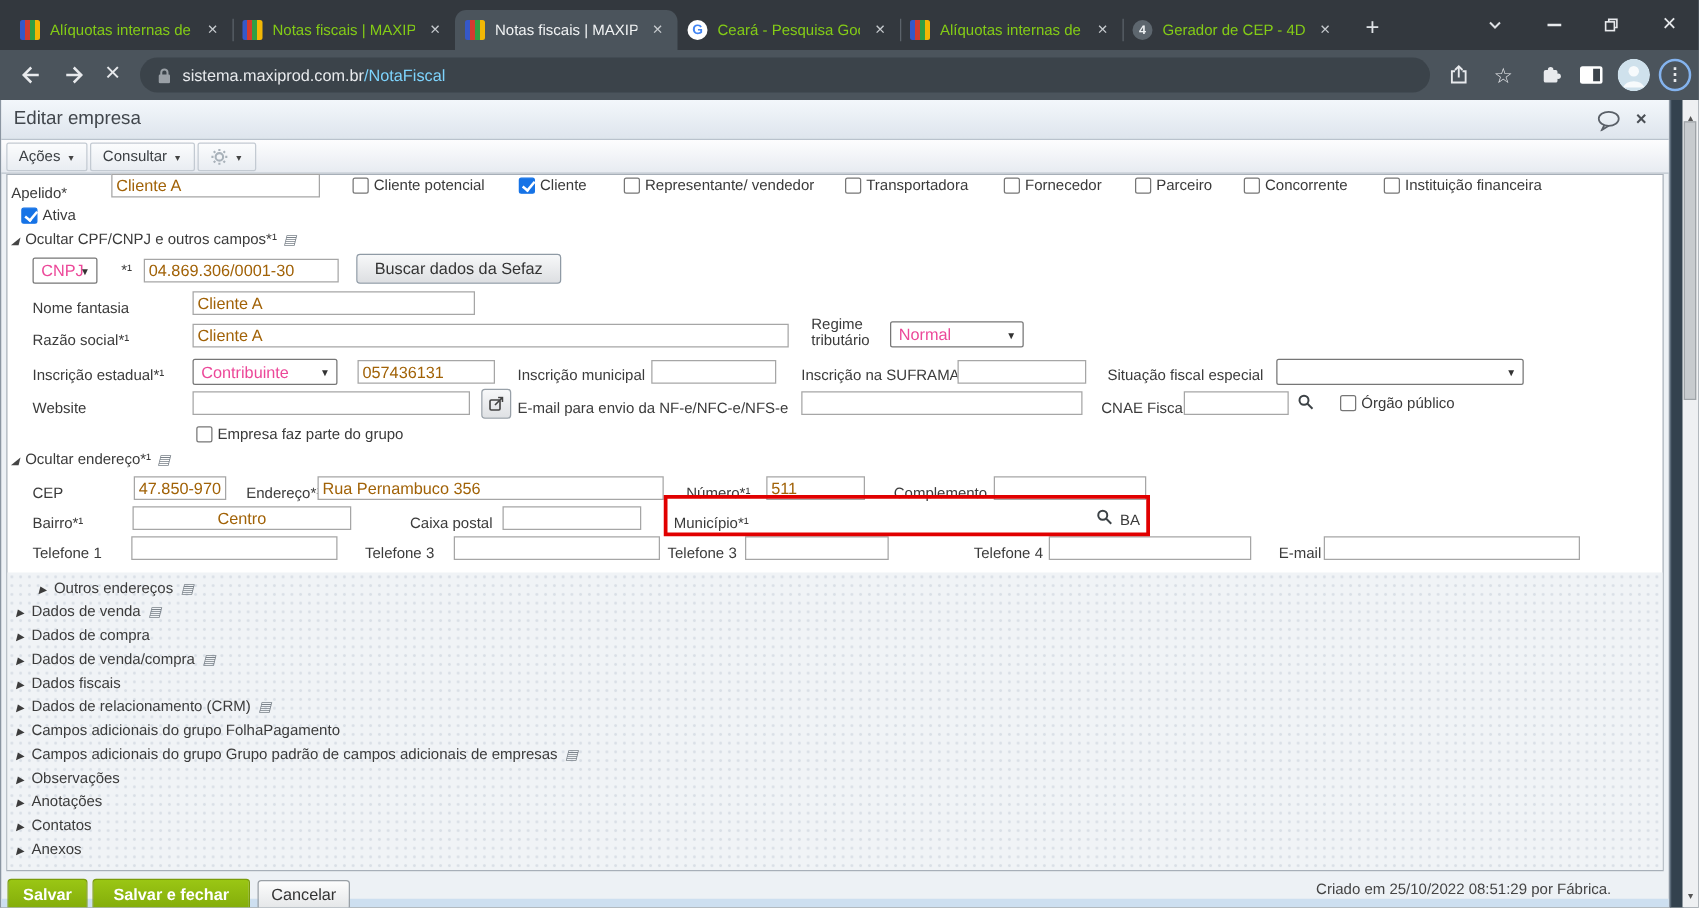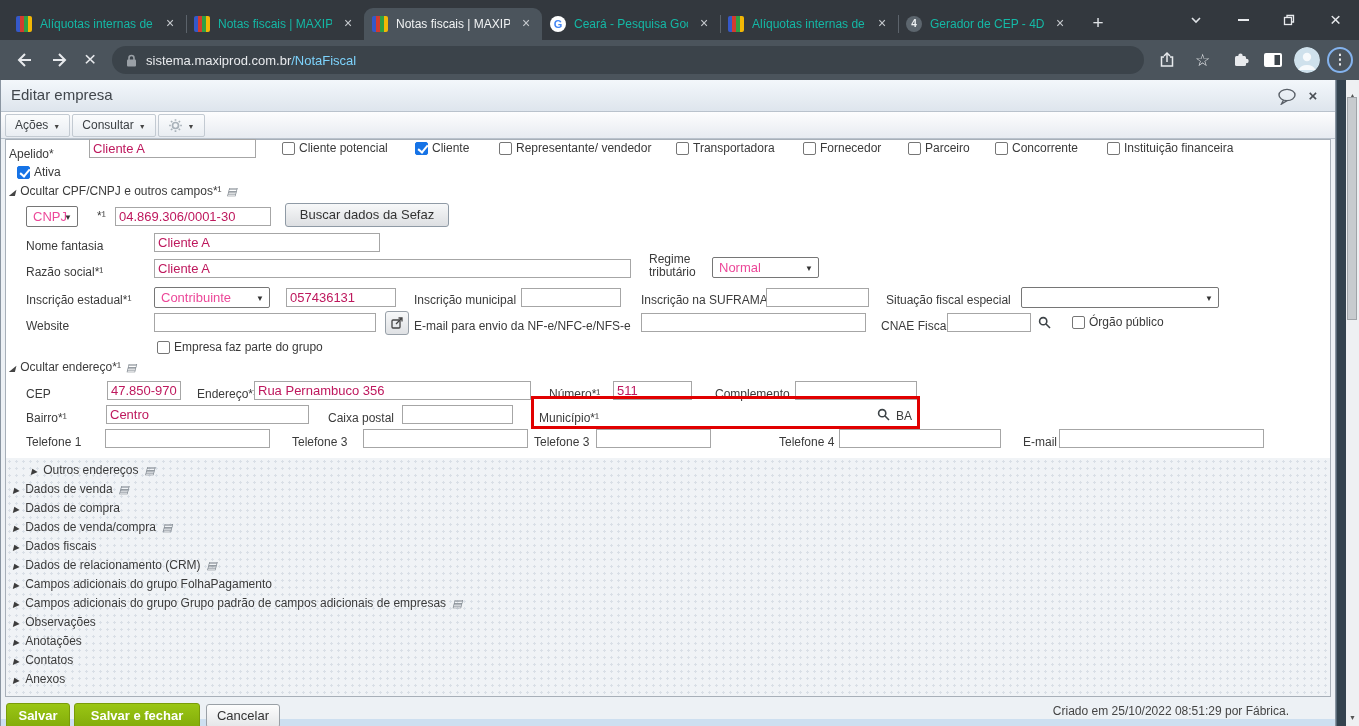--- a/index.html
+++ b/index.html
@@ -3,21 +3,21 @@
 <meta charset="utf-8">
 <style>
   html,body{margin:0;padding:0;}
   body{width:1359px;height:726px;overflow:hidden;position:relative;
        font-family:"Liberation Sans",sans-serif;background:#33424e;}
   
   .tabstrip{position:absolute;left:0;top:0;width:1359px;height:40px;background:#33383e;}
   .tabs{position:absolute;left:8px;top:8px;display:flex;height:32px;}
   .tab{position:relative;width:178px;display:flex;align-items:center;gap:8px;
        padding:0 8px;box-sizing:border-box;border-radius:9px 9px 0 0;
-       color:#14b8a6;font-size:12px;cursor:default;}
+       color:#84cc16;font-size:12px;cursor:default;}
   .tab.active{background:#4b545c;color:#f1f3f4;}
   .tab.divl::before{content:"";position:absolute;left:0;top:7px;width:1px;height:18px;background:#5c636b;}
   .tab-title{flex:1;white-space:nowrap;overflow:hidden;}
   .tab-close{width:16px;height:16px;flex:0 0 16px;text-align:center;line-height:15px;border-radius:8px;}
   .tab-close::before{content:"×";font-size:14px;color:#c7cbcf;}
   .fav{width:16px;height:16px;flex:0 0 16px;border-radius:2px;}
   .fav-maxiprod{background:linear-gradient(90deg,#3558c9 0 25%,#d23b30 25% 50%,#2f9e44 50% 75%,#f2b705 75% 100%);}
   .fav-google{background:#fff;border-radius:8px;text-align:center;}
   .fav-google::before{content:"G";font-size:11px;font-weight:bold;color:#4285f4;line-height:16px;}
   .fav-4devs{background:#5d666e;border-radius:8px;text-align:center;}
@@ -57,21 +57,21 @@
           border:1px solid #c3cad2;border-radius:2px;background:linear-gradient(#fbfcfd,#e9edf2);
           font-size:12px;color:#3c4044;}
   .caret::before{content:"▼";font-size:7px;color:#444;}
   .content-box{position:absolute;left:4px;top:59px;width:1326px;height:558px;background:#fff;
                border:1px solid #a7afb8;box-sizing:border-box;}
   .dotted{position:absolute;left:5px;top:378px;width:1324px;height:238px;
           background-color:#f0f3f6;background-image:radial-gradient(#d9dfe6 1px,transparent 1.2px);
           background-size:7px 7px;}
   
   .lbl{position:absolute;font-size:12px;color:#3b3b3b;white-space:nowrap;}
-  .inp{position:absolute;height:19px;border:1px solid #a6a6a6;font-size:13px;color:#be185d;
+  .inp{position:absolute;height:19px;border:1px solid #a6a6a6;font-size:13px;color:#a16207;
        padding:1px 3px;box-sizing:border-box;background:#fff;font-family:"Liberation Sans",sans-serif;}
   .sel{position:absolute;height:21px;border:1px solid #767676;border-radius:2px;background:#fff;
        font-size:13px;color:#ec4899;padding:2px 18px 0 6px;box-sizing:border-box;white-space:nowrap;overflow:hidden;}
   .sel::after{content:"▼";position:absolute;right:5px;top:6px;font-size:8px;color:#333;}
   .cbx{position:absolute;display:flex;align-items:center;gap:4px;height:16px;}
   .box{width:13px;height:13px;border:1px solid #767676;border-radius:2px;background:#fff;
        box-sizing:border-box;position:relative;display:inline-block;}
   .box.checked{background:#1673e6;border-color:#1673e6;}
   .box.checked::after{content:"";position:absolute;left:3.5px;top:0.5px;width:4px;height:8px;
        border-right:2px solid #fff;border-bottom:2px solid #fff;transform:rotate(40deg);}
@@ -352,21 +352,21 @@
   <span class="lbl" style="left:25px;top:307px">CEP</span>
   <input class="inp" style="left: 106px; top: 301px; width: 74px;" value="47.850-970">
   <span class="lbl" style="left:196px;top:307px">Endereço*¹</span>
   <input class="inp" style="left: 253px; top: 301px; width: 277px;" value="Rua Pernambuco 356">
   <span class="lbl" style="left:548px;top:307px">Número*¹</span>
   <input class="inp" style="left: 612px; top: 301px; width: 79px;" value="511">
   <span class="lbl" style="left:714px;top:307px">Complemento</span>
   <input class="inp" style="left: 794px; top: 301px; width: 122px;" value="">
 
   <span class="lbl" style="left:25px;top:331px">Bairro*¹</span>
-  <input class="inp" style="left: 105px; top: 325px; width: 203px;" value="Centro">
+  <input class="inp" style="left: 105px; top: 325px; width: 175px; text-align: center;" value="Centro">
   <span class="lbl" style="left:327px;top:331px">Caixa postal</span>
   <input class="inp" style="left: 401px; top: 325px; width: 111px;" value="">
   <div class="redbox"></div>
   <span class="lbl" style="left:538px;top:331px">Município*¹</span>
   <span class="mag" style="left:876px;top:327px">
     <svg width="13" height="13" viewBox="0 0 13 13" fill="none" stroke="#3c4246" stroke-width="1.6">
         <circle cx="5.2" cy="5.2" r="3.6"></circle>
         <path d="M8 8 L12 12"></path>
       </svg>
   </span>

